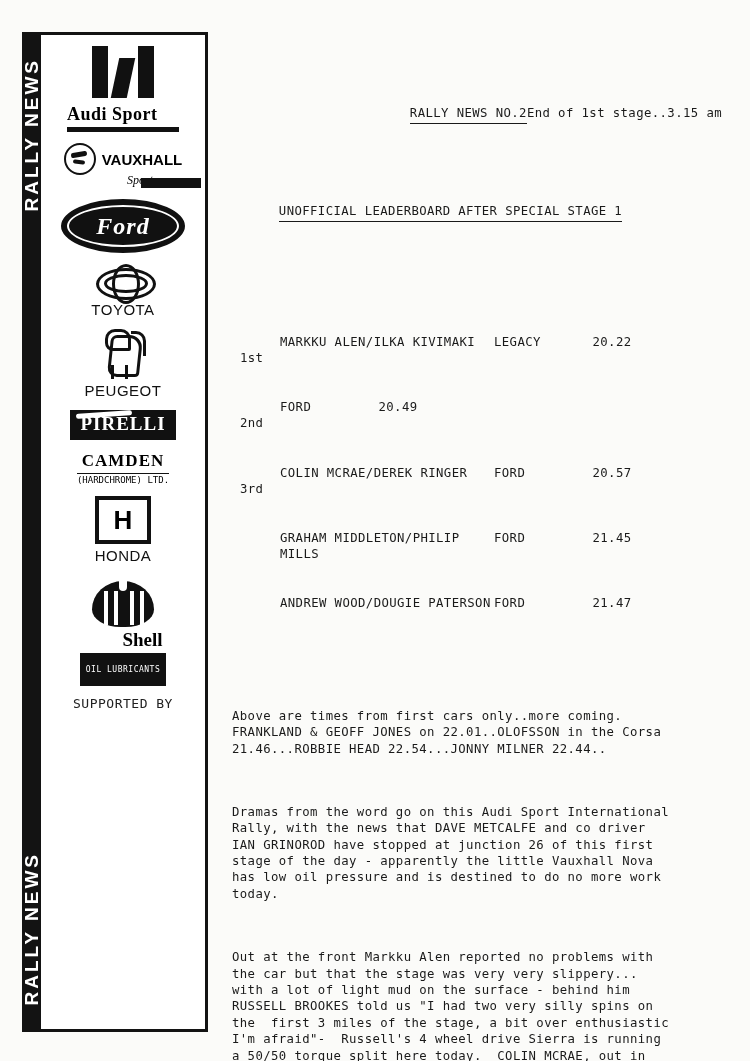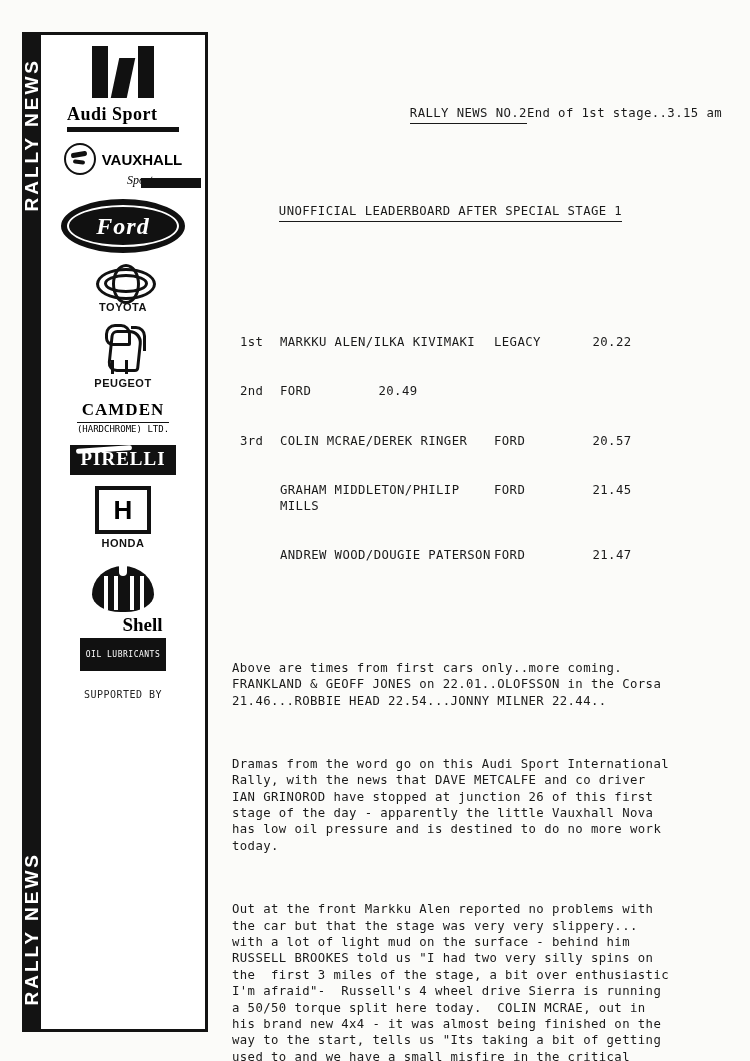--- a/index.html
+++ b/index.html
@@ -62,22 +62,22 @@
     width: 100%;
     box-sizing: border-box;
     display: flex;
     flex-direction: column;
     align-items: center;
     justify-content: center;
     padding: 5px 4px 6px 4px;
   }
   .logo-cell .cap {
     font-family: "Liberation Sans", sans-serif;
-    font-weight: bold;
-    font-size: 11px;
+    font-weight: normal;
+    font-size: 15px;
     letter-spacing: 0.5px;
     color: #111;
     margin-top: 3px;
   }
 
   
   .audi-block { width: 112px; }
   .audi-bars { display: flex; align-items: flex-end; gap: 7px; height: 52px; justify-content: center;}
   .audi-bars i { display:block; width: 16px; background:#111; }
   .audi-bars i:nth-child(1){ height: 52px; }
@@ -162,21 +162,21 @@
   .shell-mark .sh{
     position:absolute; left:0; top:6px; width:62px; height:46px; background:#111;
     border-radius: 50% 50% 46% 46% / 62% 62% 38% 38%;
   }
   .shell-mark .notch{
     position:absolute; left:27px; top:2px; width:8px; height:14px; background:#fff; border-radius:4px;
   }
   .shell-mark .r{ position:absolute; top:16px; width:4px; height:34px; background:#fff;}
   .shell-word{ font-family:"Liberation Serif",serif; font-weight:bold; font-size:19px; margin-top:2px;margin-left:39px;}
   .shell-strip{ background:#111; color:#fff; font-size:8px; padding:12px 6px; margin-top:2px; letter-spacing:0.5px;}
-  .shell-foot{ font-size:10px; margin-top:18px; letter-spacing:0.5px; color:#222;}
+  .shell-foot{ font-size:13px; margin-top:10px; letter-spacing:0.5px; color:#222;}
 
   
   .doc {
     position: absolute;
     left: 232px;
     top: 56px;
     width: 490px;
     color: #1a1a1a;
     font-size: 12.3px;
     line-height: 16.4px;
@@ -185,21 +185,21 @@
   }
   .doc .hdr-row {
     display: flex;
     justify-content: flex-end;
     align-items: baseline;
   }
   .underline { border-bottom: 1px solid #1a1a1a; display: inline-block; padding-bottom: 1px;}
   .blk { margin-top: 14px; }
   .lb-table { margin-top: 14px; margin-left: 8px; }
   .lb-row { display: flex; }
-  .lb-pos { width: 40px; }
+  .lb-pos { width: 40px; margin-top: 16px; }
   .lb-crew { width: 214px; }
   .lb-car { width: 88px; }
   .lb-time { width: 60px; text-align: center; }
   .para { margin-top: 14px; }
 </style>
 </head>
 <body>
 
 <div class="page">
 
@@ -253,29 +253,29 @@
           <div class="body"></div>
             <div class="head"></div>
             <div class="tail"></div>
           <div class="leg a"></div>
             <div class="leg b"></div>
         </div>
         <div class="cap">PEUGEOT</div>
       </div>
 
       <div class="logo-cell">
-        <div class="camden-word">CAMDEN</div>
-        <div class="camden-sub">(HARDCHROME) LTD.</div>
-      </div>
-
-      <div class="logo-cell">
         <div class="pirelli">
           <span class="stroke"></span>
           <span>PIRELLI</span>
         </div>
+      </div>
+
+      <div class="logo-cell">
+        <div class="camden-word">CAMDEN</div>
+        <div class="camden-sub">(HARDCHROME) LTD.</div>
       </div>
 
       <div class="logo-cell">
         <div class="honda-box">
           <span class="honda-h">H</span>
         </div>
         <div class="cap">HONDA</div>
       </div>
 
       <div class="logo-cell">

